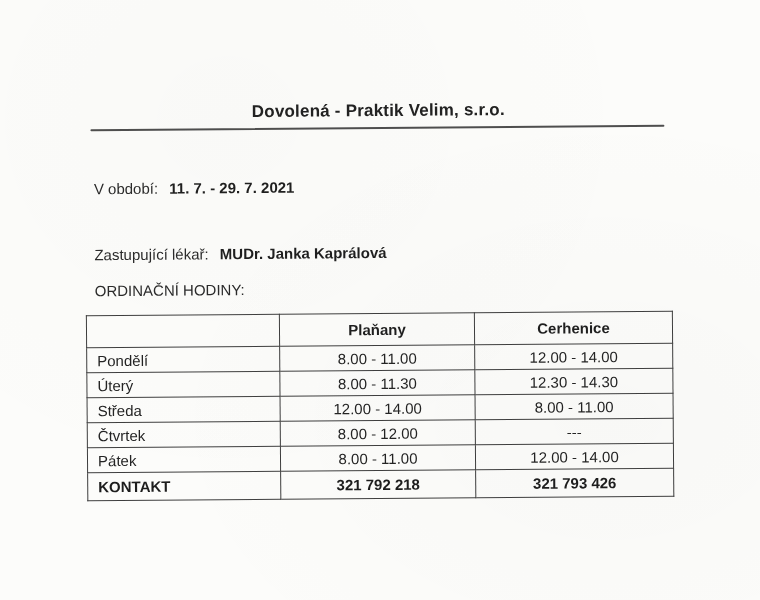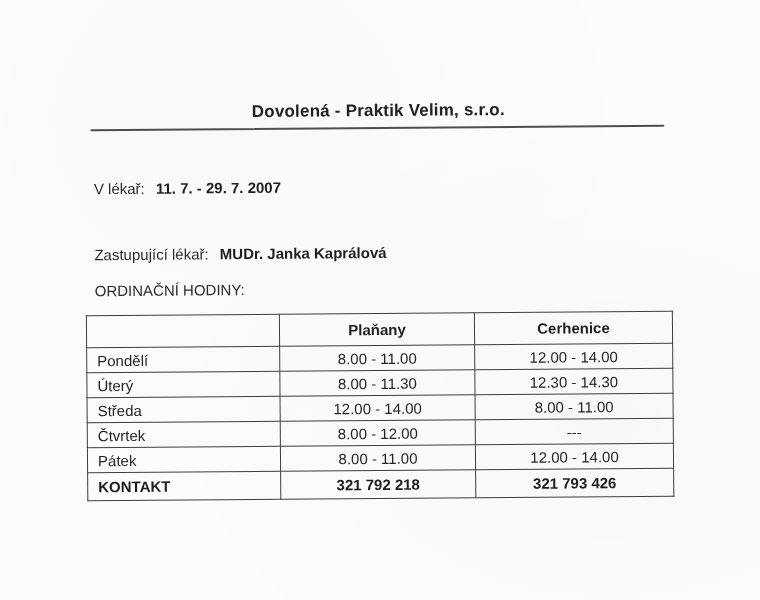--- a/index.html
+++ b/index.html
@@ -106,22 +106,22 @@
 
 <div class="paper"></div>
 
 <div class="content">
 
   <div class="doc-title">Dovolená - Praktik Velim, s.r.o.</div>
 
   <div class="title-underline"></div>
 
   <div class="text-line line-period">
-    <span class="lbl">V lékař:</span>
-    <span class="val">11. 7. - 29. 7. 2007</span>
+    <span class="lbl">V období:</span>
+    <span class="val">11. 7. - 29. 7. 2021</span>
   </div>
 
   <div class="text-line line-doctor">
     <span class="lbl">Zastupující lékař:</span>
     <span class="val">MUDr. Janka Kaprálová</span>
   </div>
 
   <div class="text-line line-heading">
     <span class="lbl">ORDINAČNÍ HODINY:</span>
   </div>

